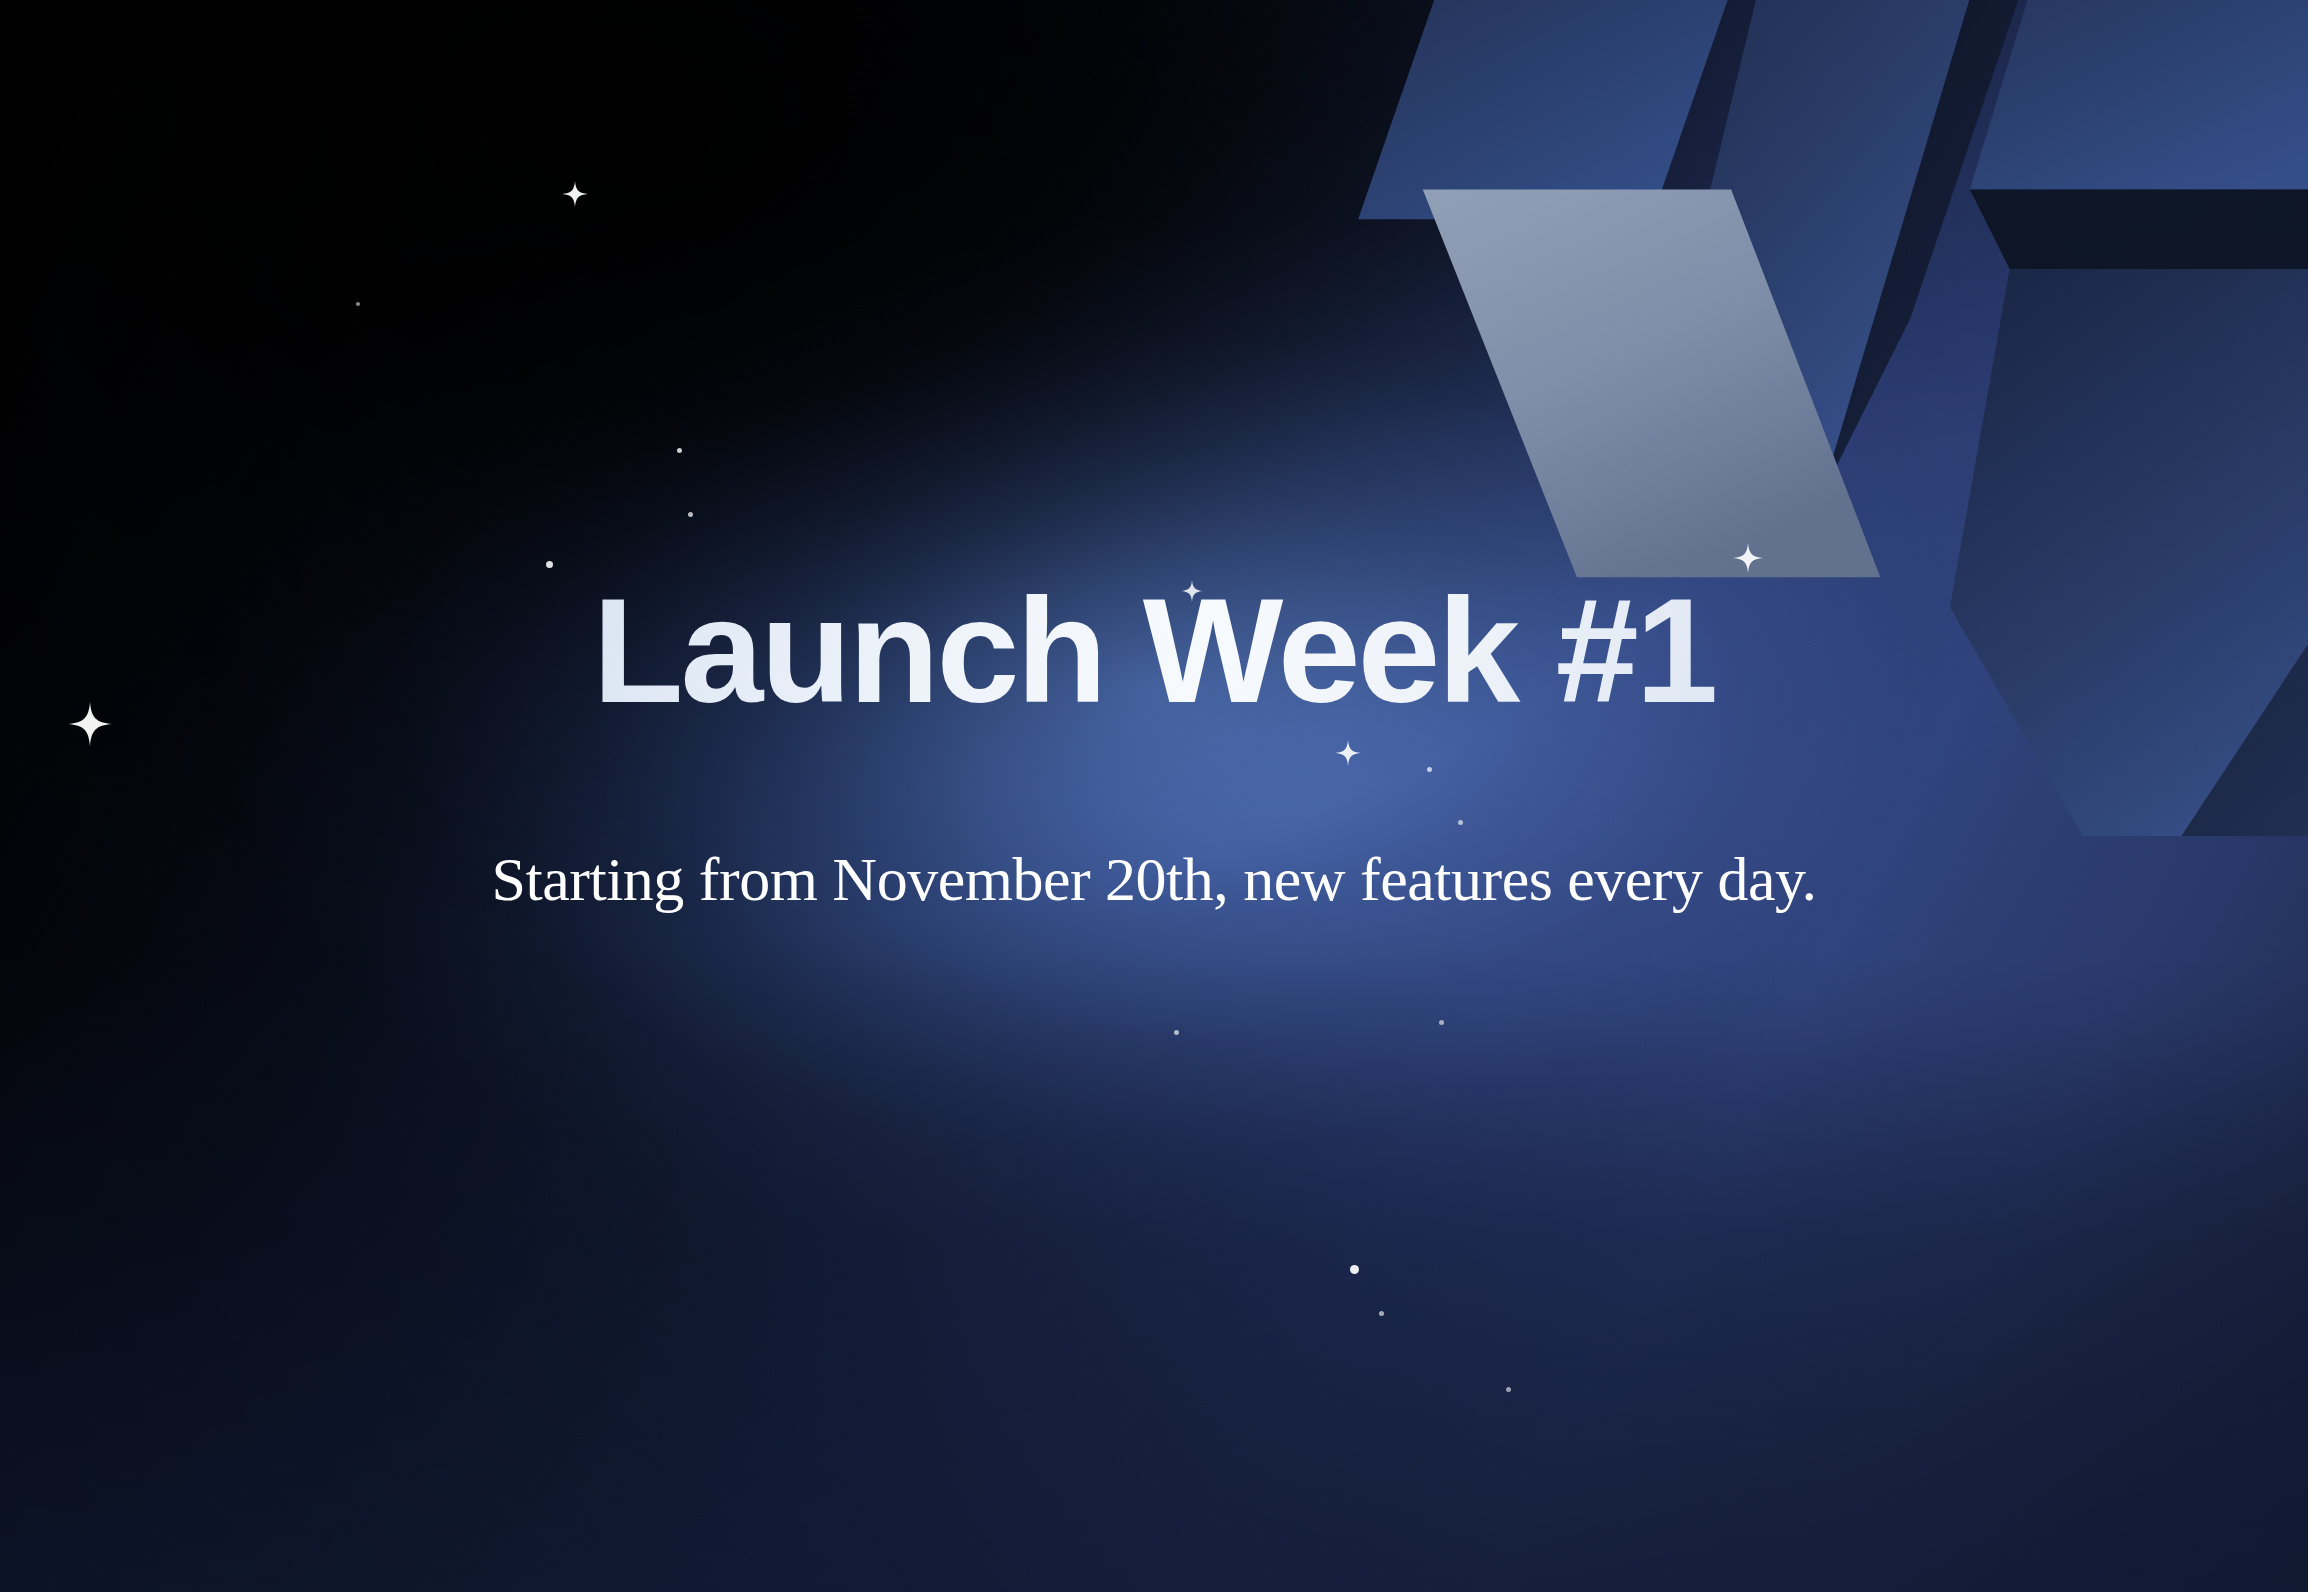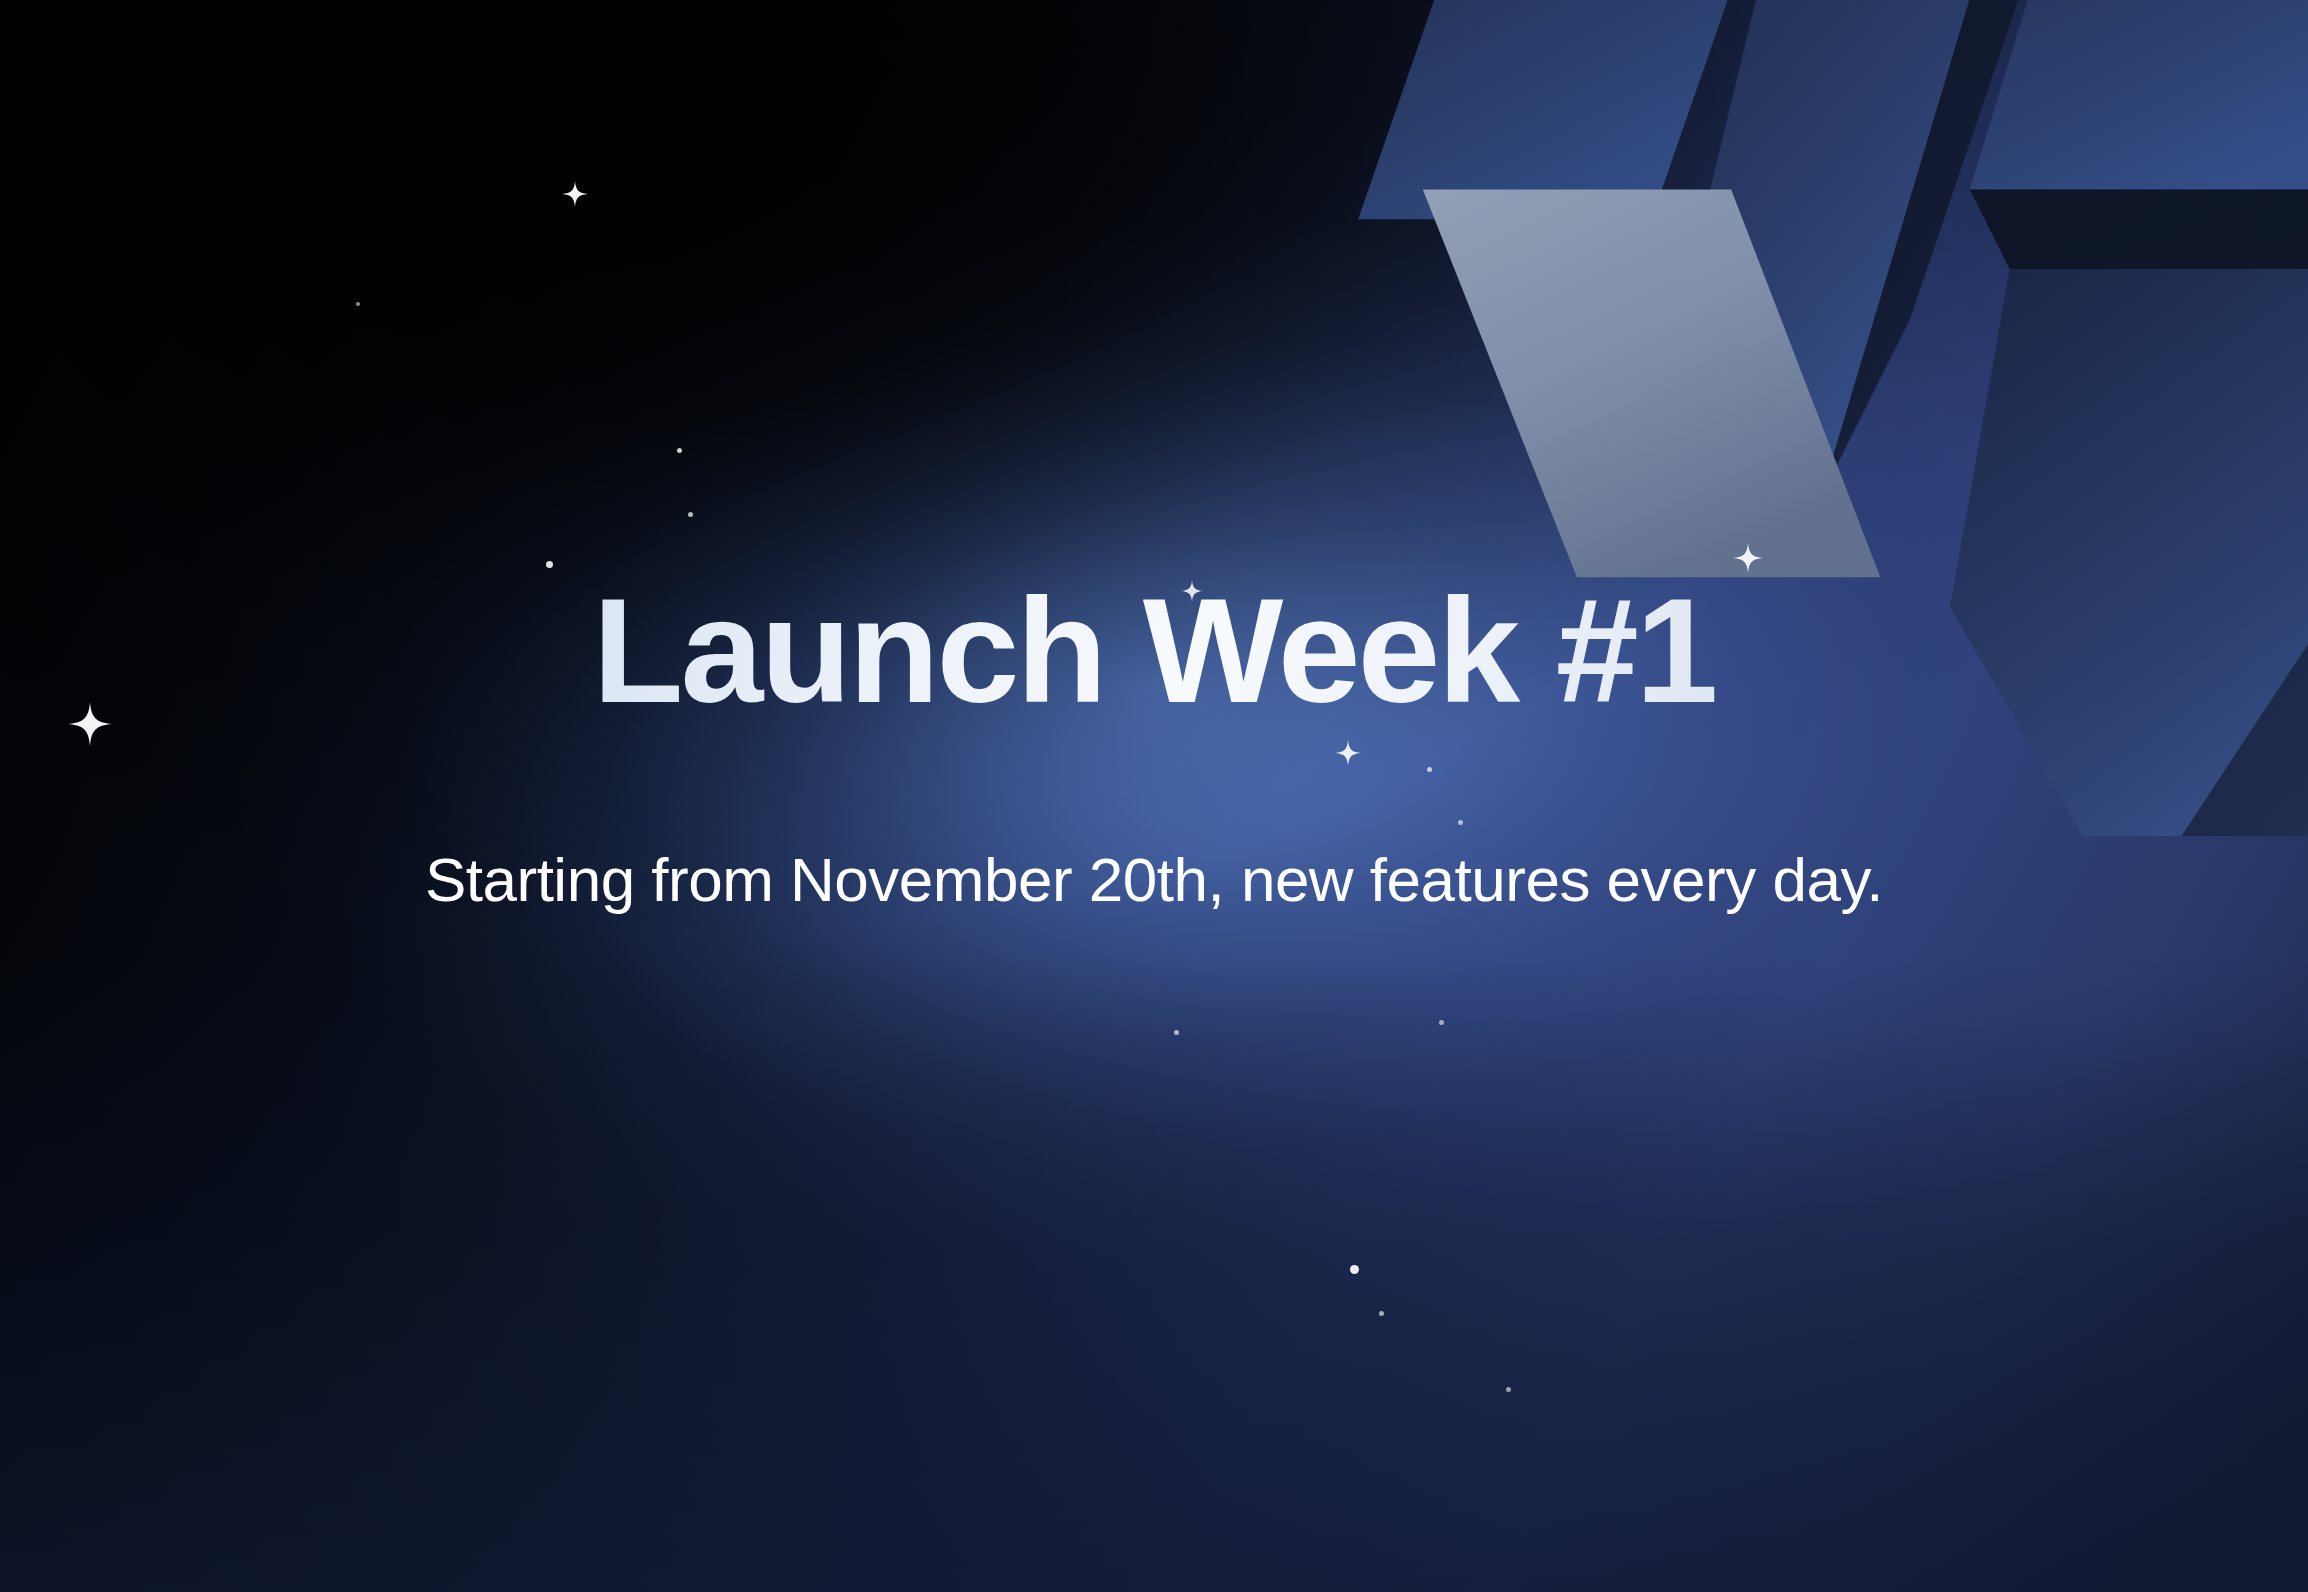--- a/index.html
+++ b/index.html
@@ -129,21 +129,21 @@
     -webkit-text-fill-color: transparent;
     white-space: nowrap;
   }
 
   .subtitle {
     position: absolute;
     left: 0;
     right: 0;
     top: 841px;
     margin: 0;
-    font-family: Liberation Sans, sans-serif;
+    font-family: Liberation Serif, serif;
     font-weight: 400;
     font-size: 62px;
     line-height: 1.25;
     letter-spacing: -0.5px;
     color: #ffffff;
     white-space: nowrap;
   }
 </style>
 </head>
 <body>

